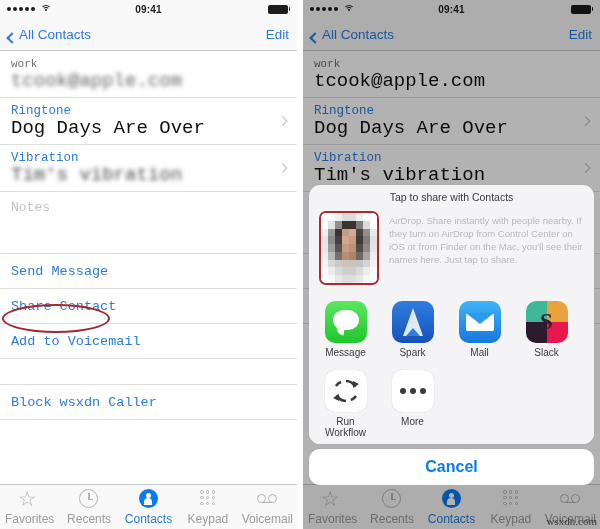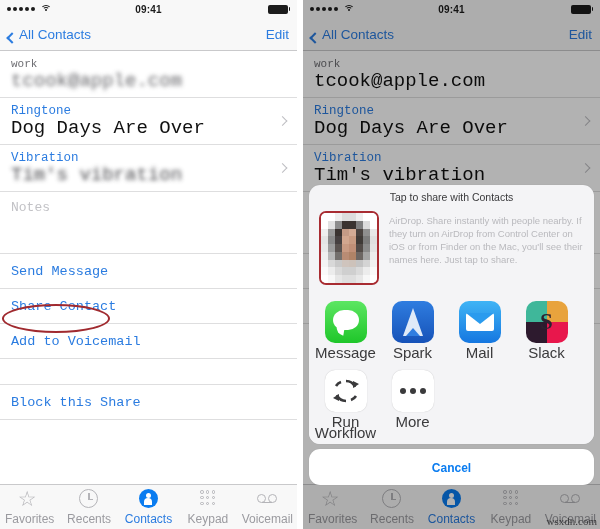--- a/index.html
+++ b/index.html
@@ -143,21 +143,21 @@
     position:absolute; left:10px; top:4px; width:60px; height:74px;
     border:2px solid #a82c32; border-radius:7px; overflow:hidden; background:#fff;
   }
   .avatar-px { width:100%; height:100%; display:grid;
     grid-template-columns:repeat(8,1fr); grid-template-rows:repeat(9,1fr); }
   .avatar-px i { display:block; }
 
   .apps-row { display:flex; padding:6px 2px 6px 8px; background:#f4f4f6; gap:10px; }
   .app { width:57px; display:flex; flex-direction:column; align-items:center; gap:4px; cursor:pointer; }
   .app-icon { width:42px; height:42px; border-radius:10px; position:relative; overflow:hidden; }
-  .app-label { font-size:15px; color:#3a3a3c; text-align:center; line-height:11px; }
+  .app-label { font-size:10px; color:#3a3a3c; text-align:center; line-height:11px; }
 
   .ic-msg { background:linear-gradient(#5ce662,#1fc62a); }
   .ic-msg::after {
     content:""; position:absolute; left:8px; top:9px; width:26px; height:20px;
     background:#fff; border-radius:12px/11px;
   }
   .ic-msg::before {
     content:""; position:absolute; left:11px; top:26px; width:8px; height:8px;
     background:#fff; border-radius:0 0 0 8px; transform:rotate(10deg); z-index:2;
   }
@@ -189,21 +189,21 @@
     font-size:23px; font-weight:bold; color:#2d2230; font-family:"Liberation Serif", serif;
   }
   .ic-plain { background:#fff; box-shadow:0 0 1px rgba(0,0,0,.25); }
   .ic-dots { display:flex; align-items:center; justify-content:center; gap:4px; height:100%; }
   .ic-dots i { width:6px; height:6px; border-radius:50%; background:#3a3a3c; display:block; }
 
   .cancel-card {
     background:#fff; border-radius:11px; text-align:center; padding:9px 0;
     box-shadow:0 0 1px rgba(0,0,0,.18); cursor:pointer;
   }
-  .cancel-card span { color:#0a7cf0; font-size:12px; font-weight:bold; }
+  .cancel-card span { color:#0a7cf0; font-size:16px; font-weight:bold; }
 
   .watermark {
     position:absolute; right:3px; bottom:2px; font-size:11px; color:#3a3a3c;
     font-family:"Liberation Serif", serif; z-index:50;
   }
 </style>
 </head>
 <body>
 
 <div class="stage">
@@ -264,21 +264,21 @@
         <span>Send Message</span>
       </div>
       <div class="action">
         <span>Share Contact</span>
       </div>
       <div class="action">
         <span>Add to Voicemail</span>
       </div>
       <div class="gap-block"></div>
       <div class="action">
-        <span>Block this Share</span>
+        <span>Block wsxdn Caller</span>
       </div>
     </div>
 
     <div class="annot-ellipse" style="left:2px; top:304px; width:108px; height:29px;"></div>
 
     <div class="tabbar">
       <div class="tab">
         <div class="tab-icon"><span class="ic-star">☆</span></div>
         <div class="tab-label">Favorites</div>
       </div>

